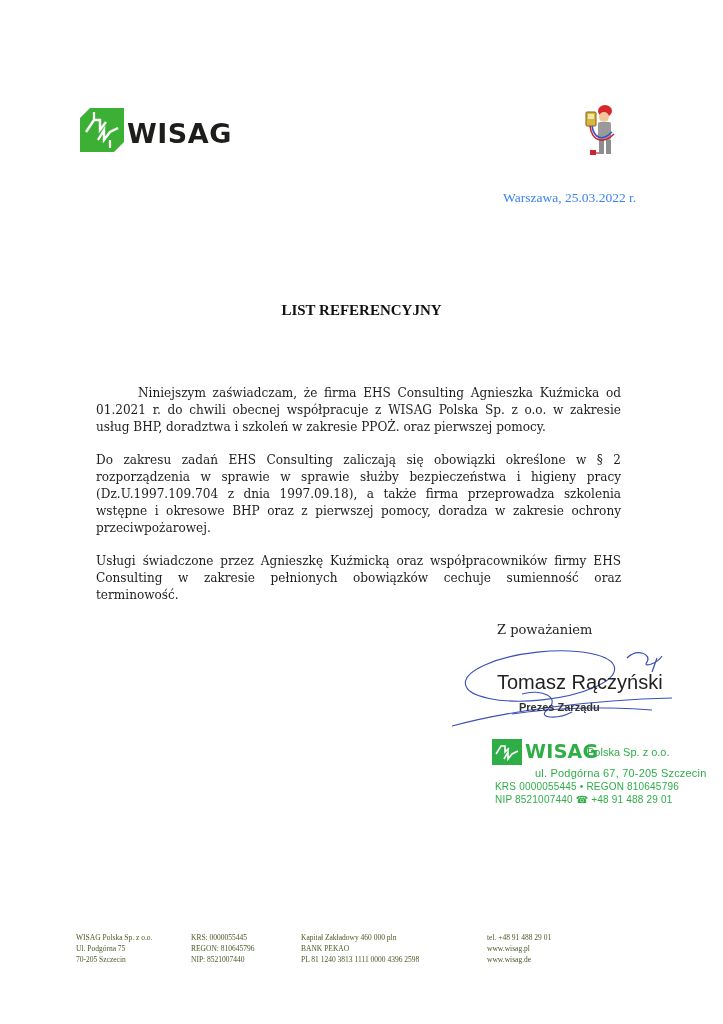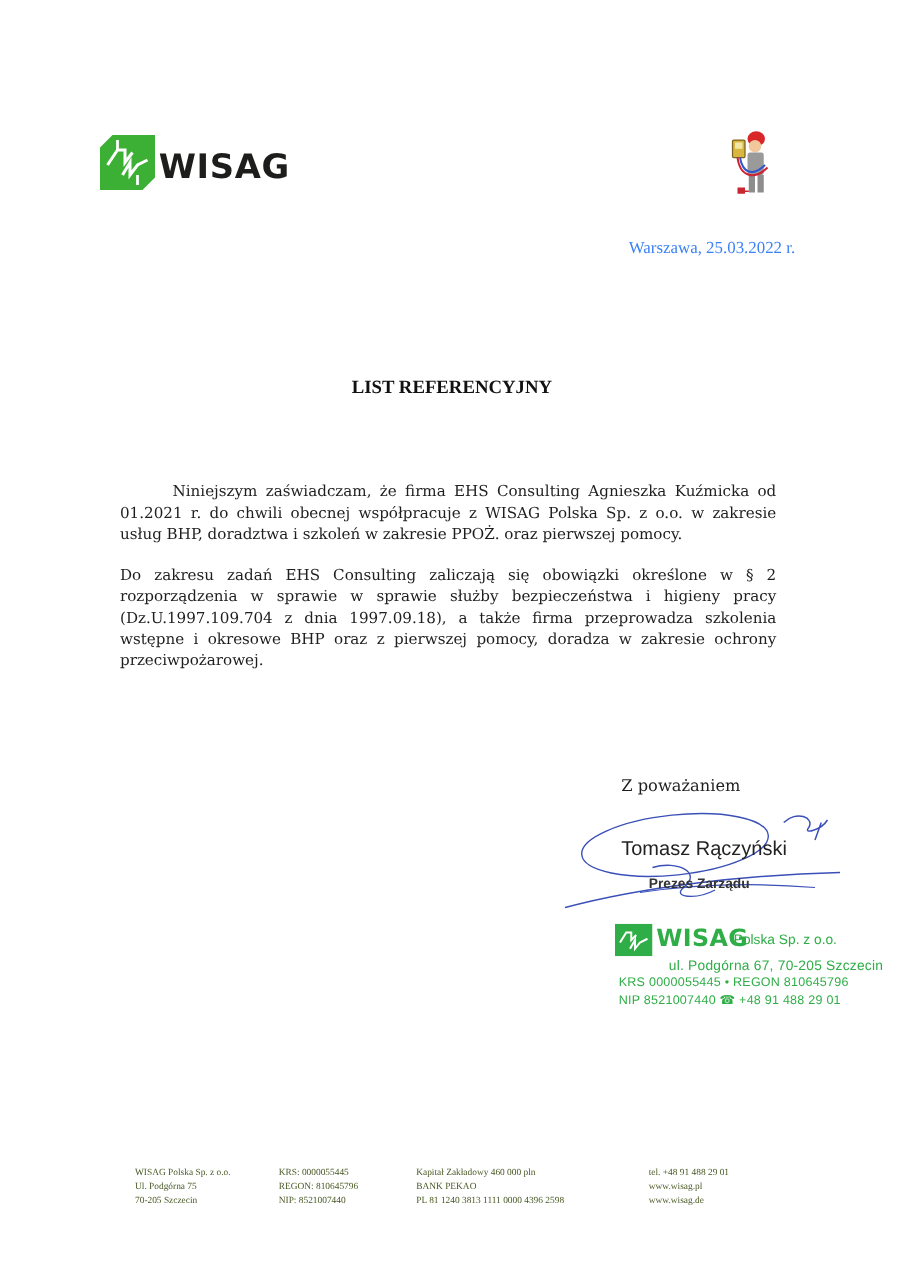--- a/index.html
+++ b/index.html
@@ -17,35 +17,35 @@
 
   #title { left: 0; width: 723px; top: 302px; text-align: center; font-family: "Liberation Serif", serif; font-weight: bold; font-size: 15px; color: #111; }
 
   #body { left: 80px; top: 369px; width: 557px; font-family: "DejaVu Serif", serif; font-size: 12.1px; line-height: 17px; color: #1e1e1e; }
   #body p { margin: 16px; text-align: justify; }
   #body .indent { text-indent: 42px; }
 
   #closing { left: 497px; top: 622px; font-family: "DejaVu Serif", serif; font-size: 13px; color: #1e1e1e; }
 
   #signature-svg { left: 452px; top: 638px; width: 230px; height: 100px; }
-  #signer-name { left: 497px; top: 671px; font-family: "Liberation Sans", sans-serif; font-size: 16px; color: #222; }
+  #signer-name { left: 497px; top: 671px; font-family: "Liberation Sans", sans-serif; font-size: 20px; color: #222; }
   #signer-role { left: 519px; top: 701px; font-family: "Liberation Sans", sans-serif; font-size: 11px; font-weight: bold; color: #333; }
 
   
   #stamp { left: 492px; top: 738px; width: 190px; height: 82px; color: #2fae47; font-family: "Liberation Sans", sans-serif; }
   #stamp .mark { position: absolute; left: 0; top: 1px; width: 30px; height: 26px; }
   #stamp .word { position: absolute; left: 33px; top: 2px; font-family: "DejaVu Sans", sans-serif; font-weight: bold; font-size: 19px; letter-spacing: 0.3px; line-height: 22px; color: #2fae47; }
   #stamp .company { position: absolute; left: 95px; top: 8px; font-weight: normal; font-size: 11px; color: #2fae47; }
   #stamp .line { position: absolute; left: 3px; font-size: 10px; white-space: nowrap; letter-spacing: 0.2px; }
   #stamp .l1 { top: 29px; font-size: 11px; padding-left: 40px; }
   #stamp .l2 { top: 43px; }
   #stamp .l3 { top: 56px; }
 
   
-  .foot { top: 932px; font-family: "Liberation Serif", serif; font-size: 7.5px; line-height: 11px; color: #4a5a26; margin-left: 32px; }
+  .foot { top: 932px; font-family: "Liberation Serif", serif; font-size: 7.5px; line-height: 11px; color: #4a5a26; }
   .foot div { white-space: nowrap; }
   #foot-col1 { left: 76px; }
   #foot-col2 { left: 191px; }
   #foot-col3 { left: 301px; }
   #foot-col4 { left: 487px; }
 </style>
 </head>
 <body>
 
 <div id="logo" class="abs">
@@ -73,20 +73,21 @@
   <path d="M28 55 L31 55" stroke="#c92630" stroke-width="1.2"></path>
 </svg>
 
 <div id="date" class="abs">Warszawa, 25.03.2022 r.</div>
 
 <div id="title" class="abs">LIST REFERENCYJNY</div>
 
 <div id="body" class="abs">
   <p class="indent">Niniejszym zaświadczam, że firma EHS Consulting Agnieszka Kuźmicka od 01.2021 r. do chwili obecnej współpracuje z WISAG Polska Sp. z o.o. w zakresie usług BHP, doradztwa i szkoleń w zakresie PPOŻ. oraz pierwszej pomocy.</p>
   <p>Do zakresu zadań EHS Consulting zaliczają się obowiązki określone w § 2 rozporządzenia w sprawie w sprawie służby bezpieczeństwa i higieny pracy (Dz.U.1997.109.704 z dnia 1997.09.18), a także firma przeprowadza szkolenia wstępne i okresowe BHP oraz z pierwszej pomocy, doradza w zakresie ochrony przeciwpożarowej.</p>
+  <p>Usługi świadczone przez Agnieszkę Kuźmicką oraz współpracowników firmy EHS Consulting w zakresie pełnionych obowiązków cechuje sumienność oraz terminowość.</p>
 </div>
 
 <div id="closing" class="abs">Z poważaniem</div>
 
 <svg id="signature-svg" class="abs" viewBox="0 0 230 100">
   <ellipse cx="88" cy="38" rx="75" ry="24" fill="none" stroke="#3a4fb8" stroke-width="1.1" transform="rotate(-6 88 38)"></ellipse>
   <path d="M175 20 C185 10 200 16 195 24 C190 30 205 26 210 18 M205 20 L200 34" fill="none" stroke="#3a4fb8" stroke-width="1.2"></path>
   <path d="M0 88 C60 72 140 62 220 60" fill="none" stroke="#3a4fb8" stroke-width="1.2"></path>
   <path d="M70 56 C90 50 110 60 95 72 C85 80 105 82 120 74" fill="none" stroke="#3a4fb8" stroke-width="1.1"></path>
   <path d="M60 76 C100 70 150 68 200 72" fill="none" stroke="#3a4fb8" stroke-width="1"></path>

